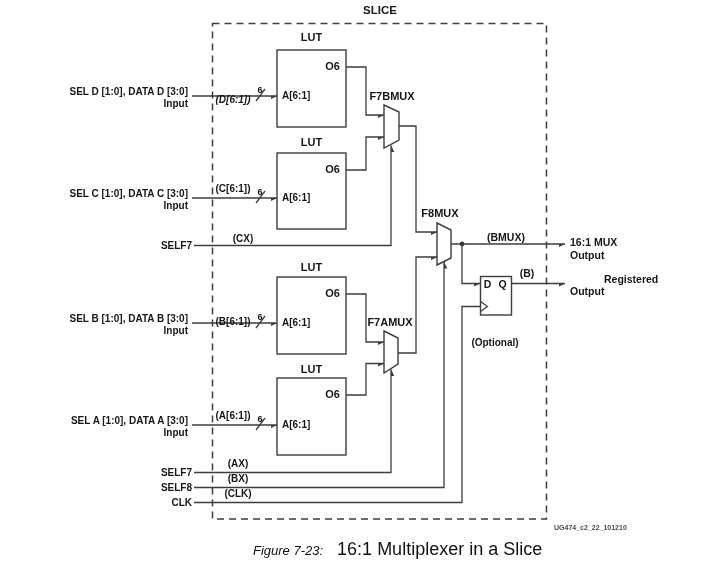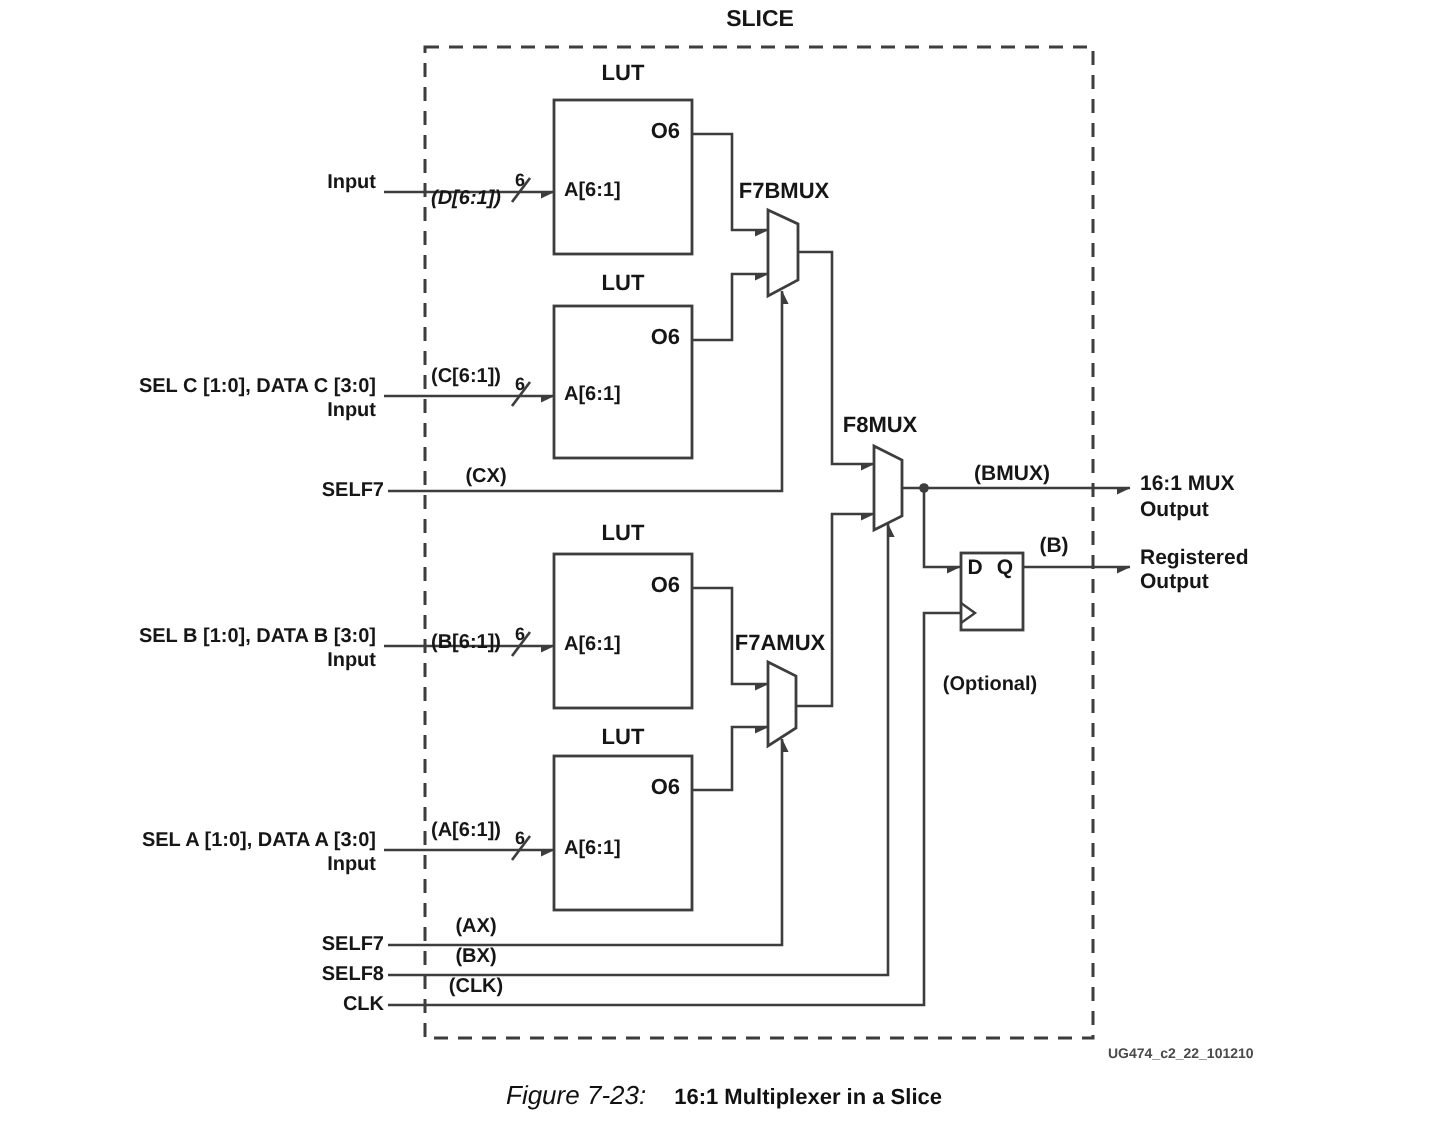--- a/index.html
+++ b/index.html
@@ -15,21 +15,21 @@
     position:absolute;font-weight:bold;color:#161616;
     font-size:10px;line-height:12px;white-space:nowrap;
   }
   .c{text-align:center;} .r{text-align:right;} .l{text-align:left;}
   .f11{font-size:11px;} .f9{font-size:9px;line-height:9px;}
   .f105{font-size:10.5px;line-height:12.5px;}
   .f115{font-size:11.5px;}
   .wm{font-size:7px;color:#4a4a4a;letter-spacing:0;}
   .cap{position:absolute;white-space:nowrap;color:#111;}
   .cap .fig{font-style:italic;font-weight:normal;font-size:13px;margin-right:14px;}
-  .cap .tit{font-weight:bold;font-size:11px;}
+  .cap .tit{font-weight:normal;font-size:18px;}
 </style>
 </head>
 <body>
 
 <div class="stage">
 
   <svg width="719" height="565" viewBox="0 0 719 565">
     <defs>
       <marker id="arr" markerUnits="userSpaceOnUse" markerWidth="8" markerHeight="8" refX="6.5" refY="0" orient="auto">
         <path d="M0,-3.3 L6.8,0 L0,3.3 z" fill="#3d3d3d"></path>
@@ -90,20 +90,21 @@
   <div class="lbl r f11" style="left:302px;top:162.5px;width:38px;">O6</div>
   <div class="lbl r f11" style="left:302px;top:286.5px;width:38px;">O6</div>
   <div class="lbl r f11" style="left:302px;top:387.5px;width:38px;">O6</div>
 
   <div class="lbl l" style="left:282px;top:89.5px;width:50px;">A[6:1]</div>
   <div class="lbl l" style="left:282px;top:191.5px;width:50px;">A[6:1]</div>
   <div class="lbl l" style="left:282px;top:316.5px;width:50px;">A[6:1]</div>
   <div class="lbl l" style="left:282px;top:418.5px;width:50px;">A[6:1]</div>
 
   <div class="lbl r" style="left:38px;top:86px;width:150px;">
+    <span style="display:block;">SEL D [1:0], DATA D [3:0]</span>
     <span style="display:block;">Input</span>
   </div>
   <div class="lbl r" style="left:38px;top:188px;width:150px;">
     <span style="display:block;">SEL C [1:0], DATA C [3:0]</span>
     <span style="display:block;">Input</span>
   </div>
   <div class="lbl r" style="left:38px;top:313px;width:150px;">
     <span style="display:block;">SEL B [1:0], DATA B [3:0]</span>
     <span style="display:block;">Input</span>
   </div>
@@ -139,21 +140,21 @@
   <div class="lbl r" style="left:92px;top:496.5px;width:100px;">CLK</div>
   <div class="lbl c" style="left:216px;top:488px;width:44px;">(CLK)</div>
 
   <div class="lbl c f105" style="left:482px;top:230.5px;width:48px;">(BMUX)</div>
   <div class="lbl l f105" style="left:570px;top:236px;width:90px;">
     <span style="display:block;">16:1 MUX</span>
     <span style="display:block;">Output</span>
   </div>
   <div class="lbl c f105" style="left:512px;top:266.5px;width:30px;">(B)</div>
   <div class="lbl l f105" style="left:570px;top:272.5px;width:90px;">
-    <span style="display:block;">Registered</span>
+    <span style="display:block;margin-left:34px;">Registered</span>
     <span style="display:block;">Output</span>
   </div>
 
   <div class="lbl l wm" style="left:554px;top:522px;width:100px;">UG474_c2_22_101210</div>
 
   <div class="cap" style="left:253px;top:539px;">
     <span class="fig">Figure 7-23:</span><span class="tit">16:1 Multiplexer in a Slice</span>
   </div>
 
 </div>

